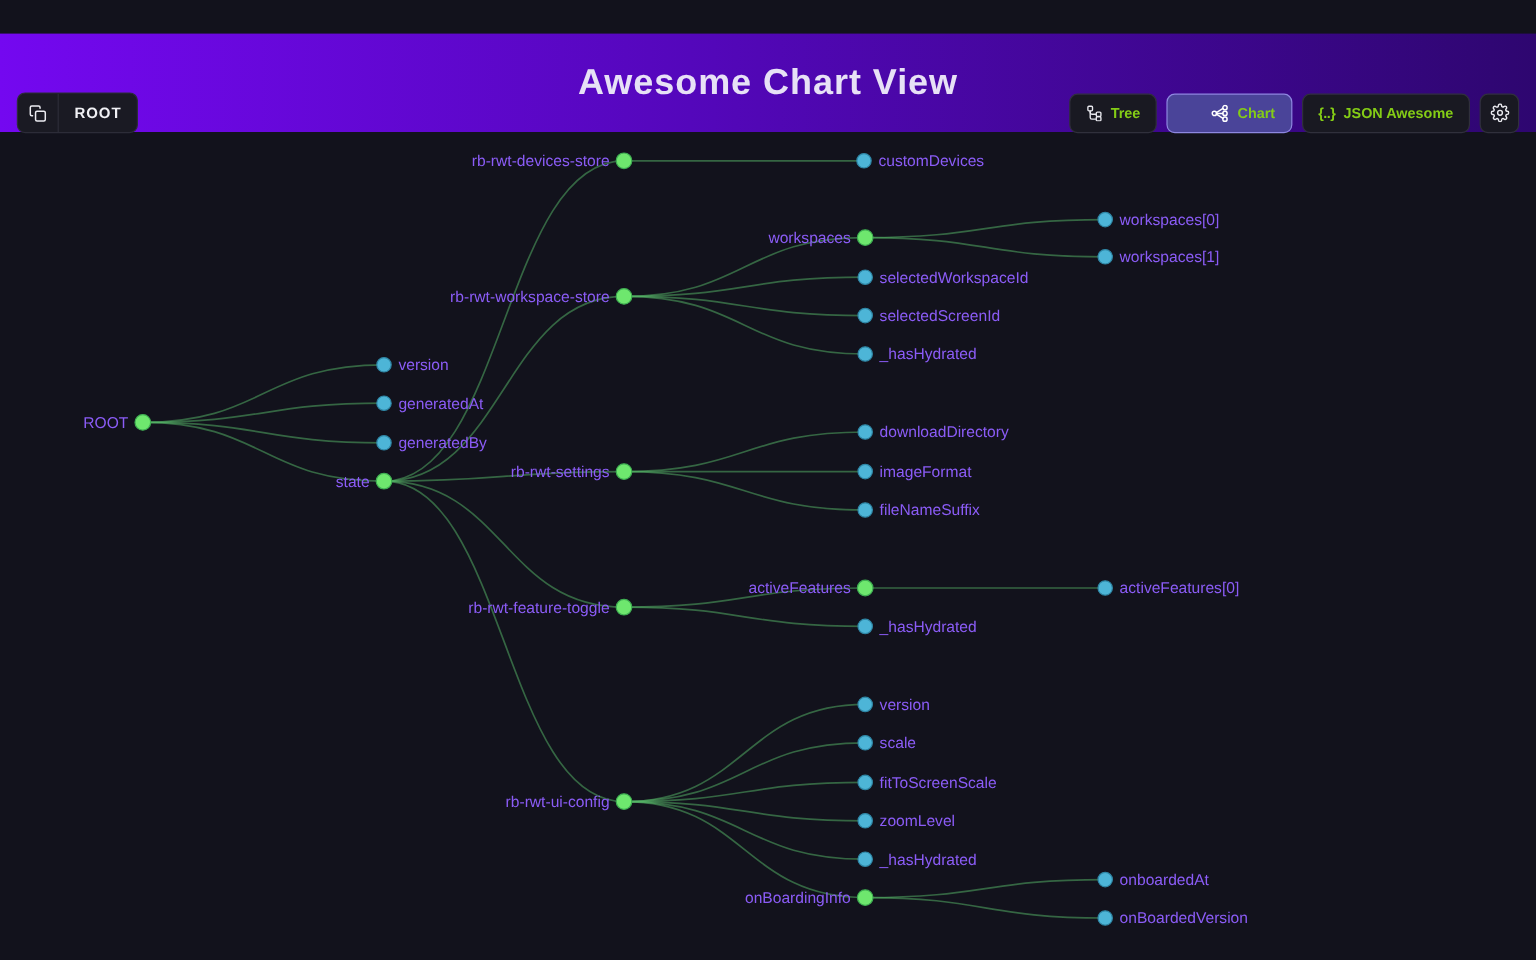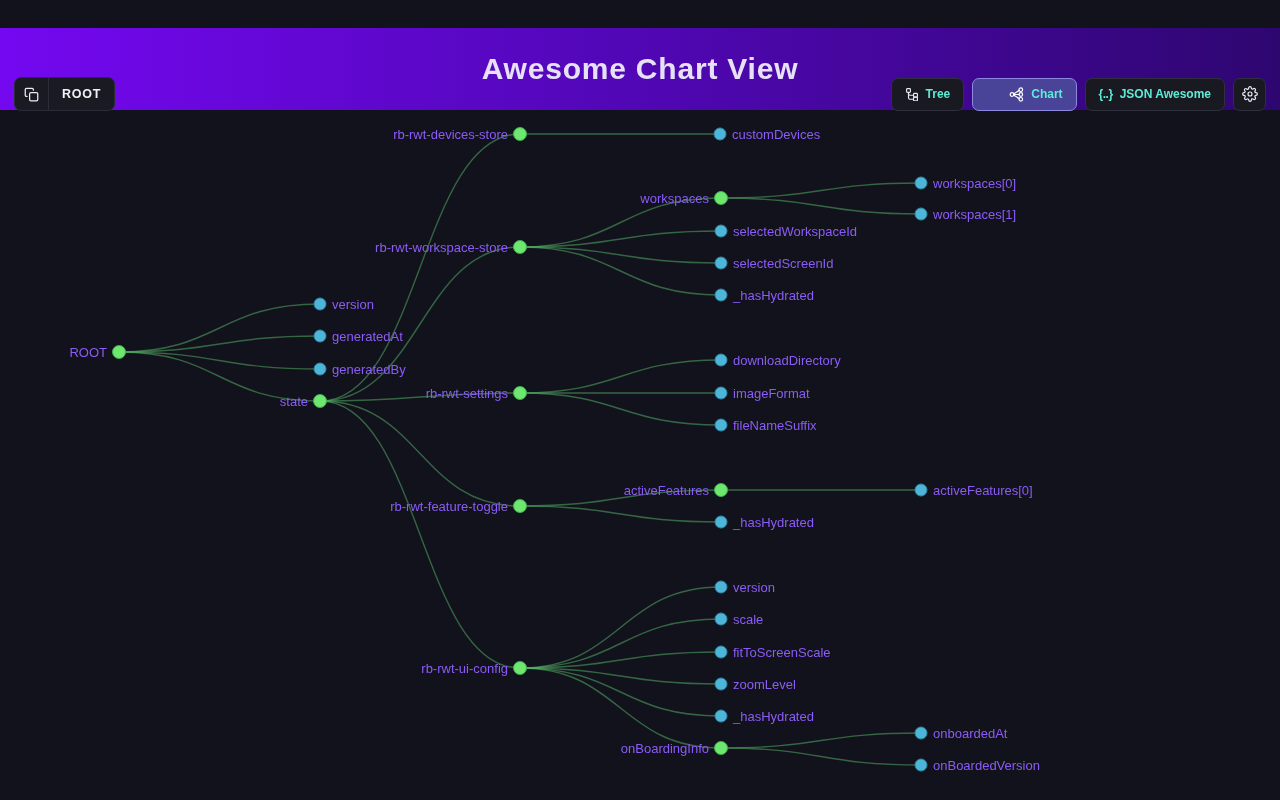--- a/index.html
+++ b/index.html
@@ -33,21 +33,21 @@
     border-right:1px solid #2c2c38;
   }
   .root-btn .label-cell {
     display:flex; align-items:center; padding:0 13px;
     font-size:12.5px; font-weight:600; letter-spacing:.8px; color:#f1f1f5;
   }
   .right-group { display:flex; align-items:center; gap:8px; }
   .tb {
     display:inline-flex; align-items:center; gap:7px; height:33px;
     padding:0 13px; background:#191922; border:1px solid #30303c;
-    border-radius:7px; color:#5eead4; font-size:12px; font-weight:700;
+    border-radius:7px; color:#84cc16; font-size:12px; font-weight:700;
     font-family:inherit; cursor:pointer;
   }
   .tb.active { background:#4a4499; border-color:#8e88e0;padding-left:36px; }
   .tb.icon-only { width:33px; padding:0; justify-content:center; }
   .tb svg, .root-btn svg { display:block; }
   .braces-glyph { font-size:12px; font-weight:700; letter-spacing:-.5px; }
 </style>
 </head>
 <body>
 

